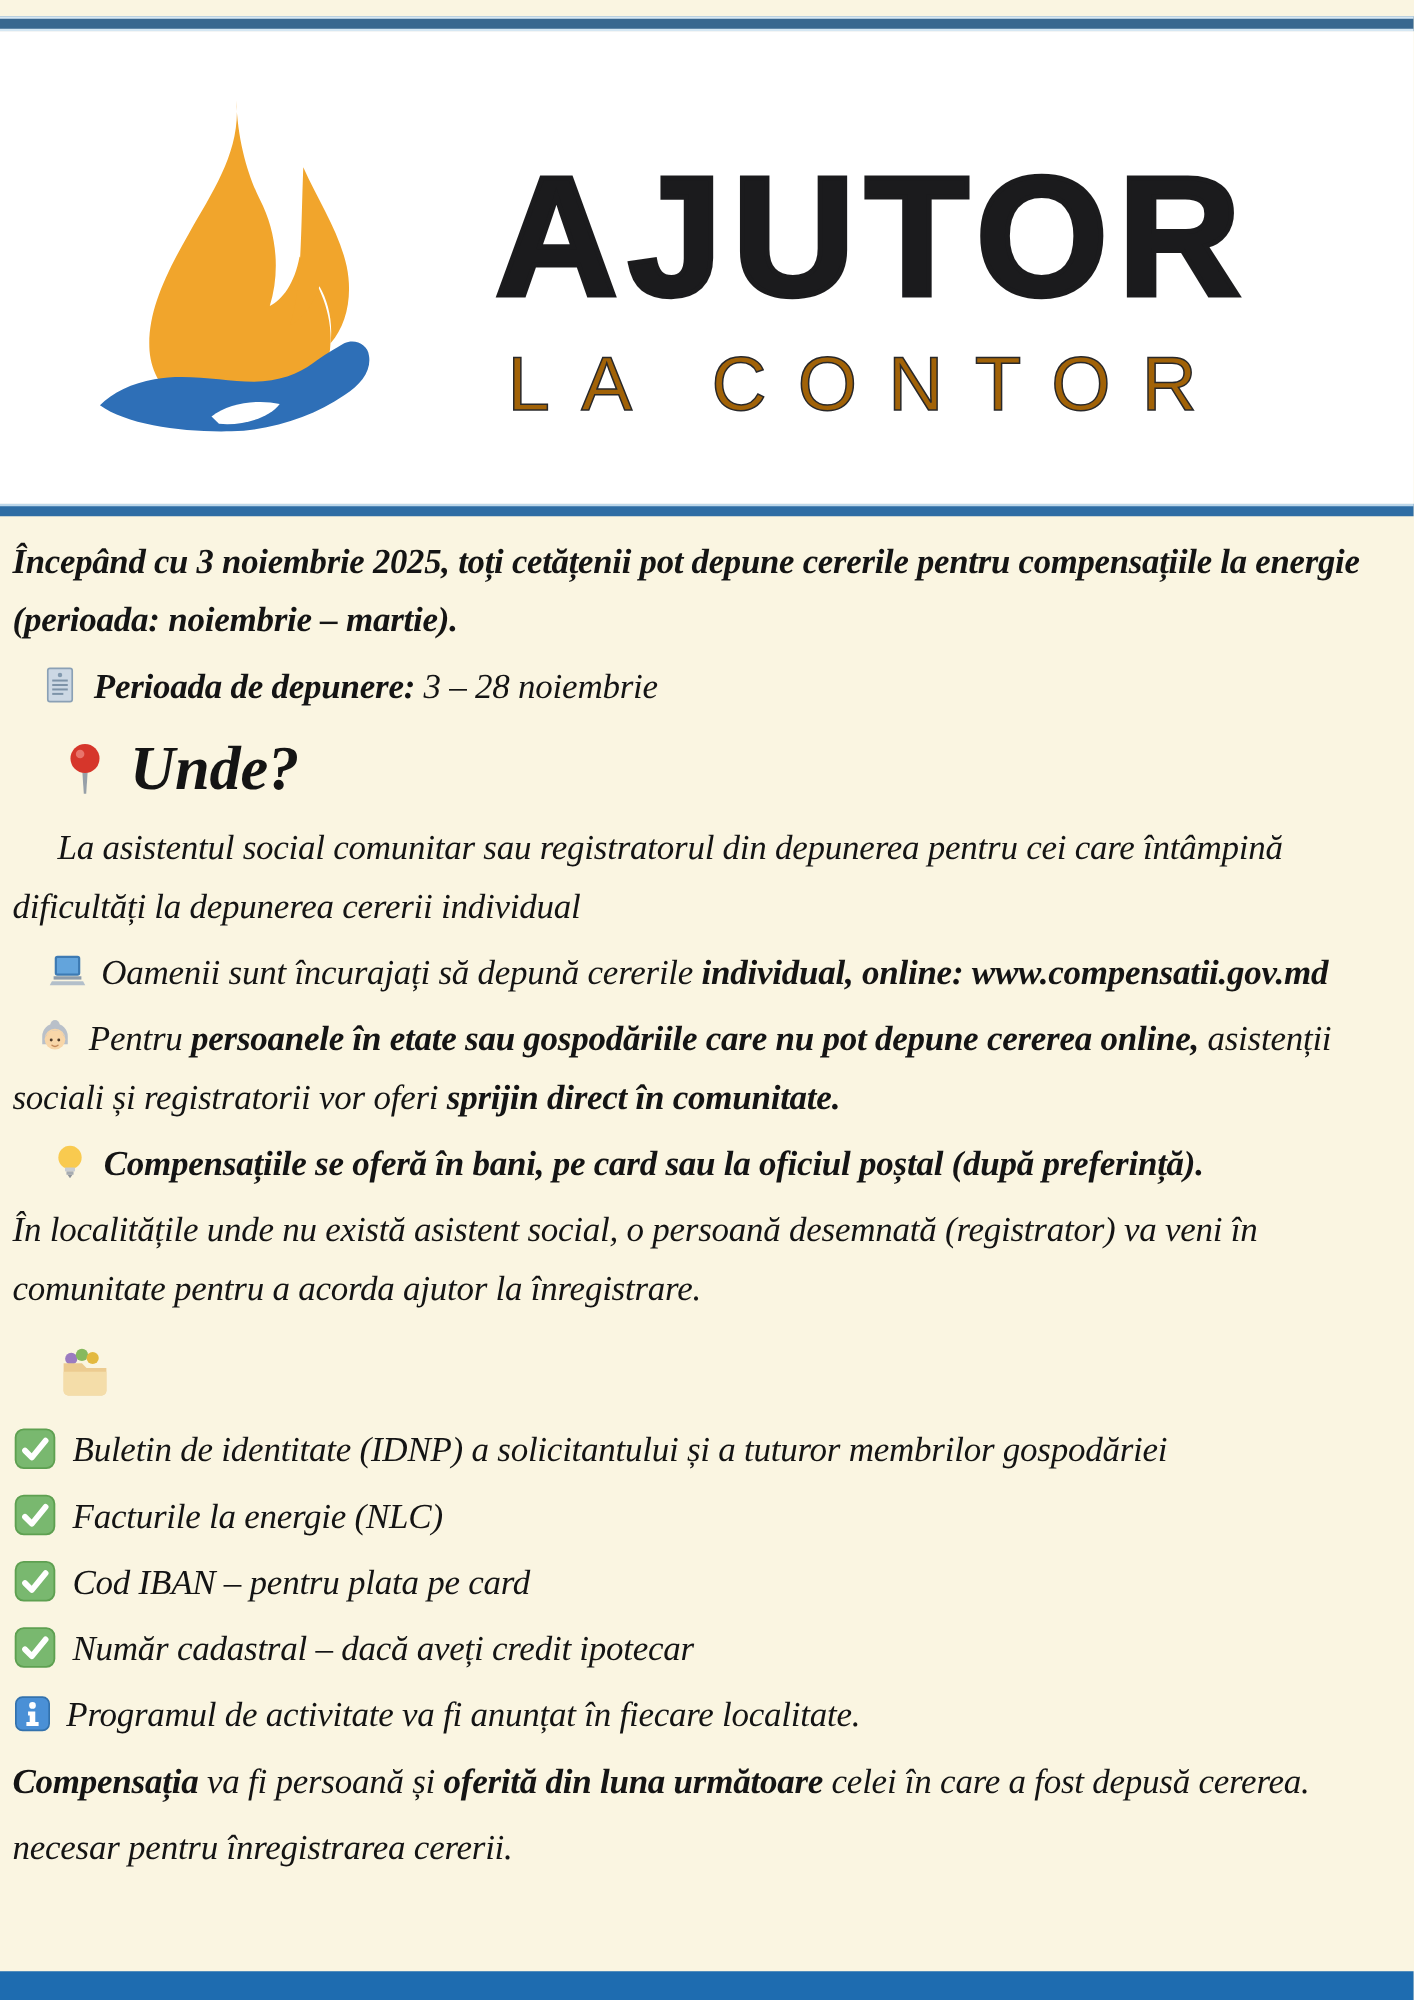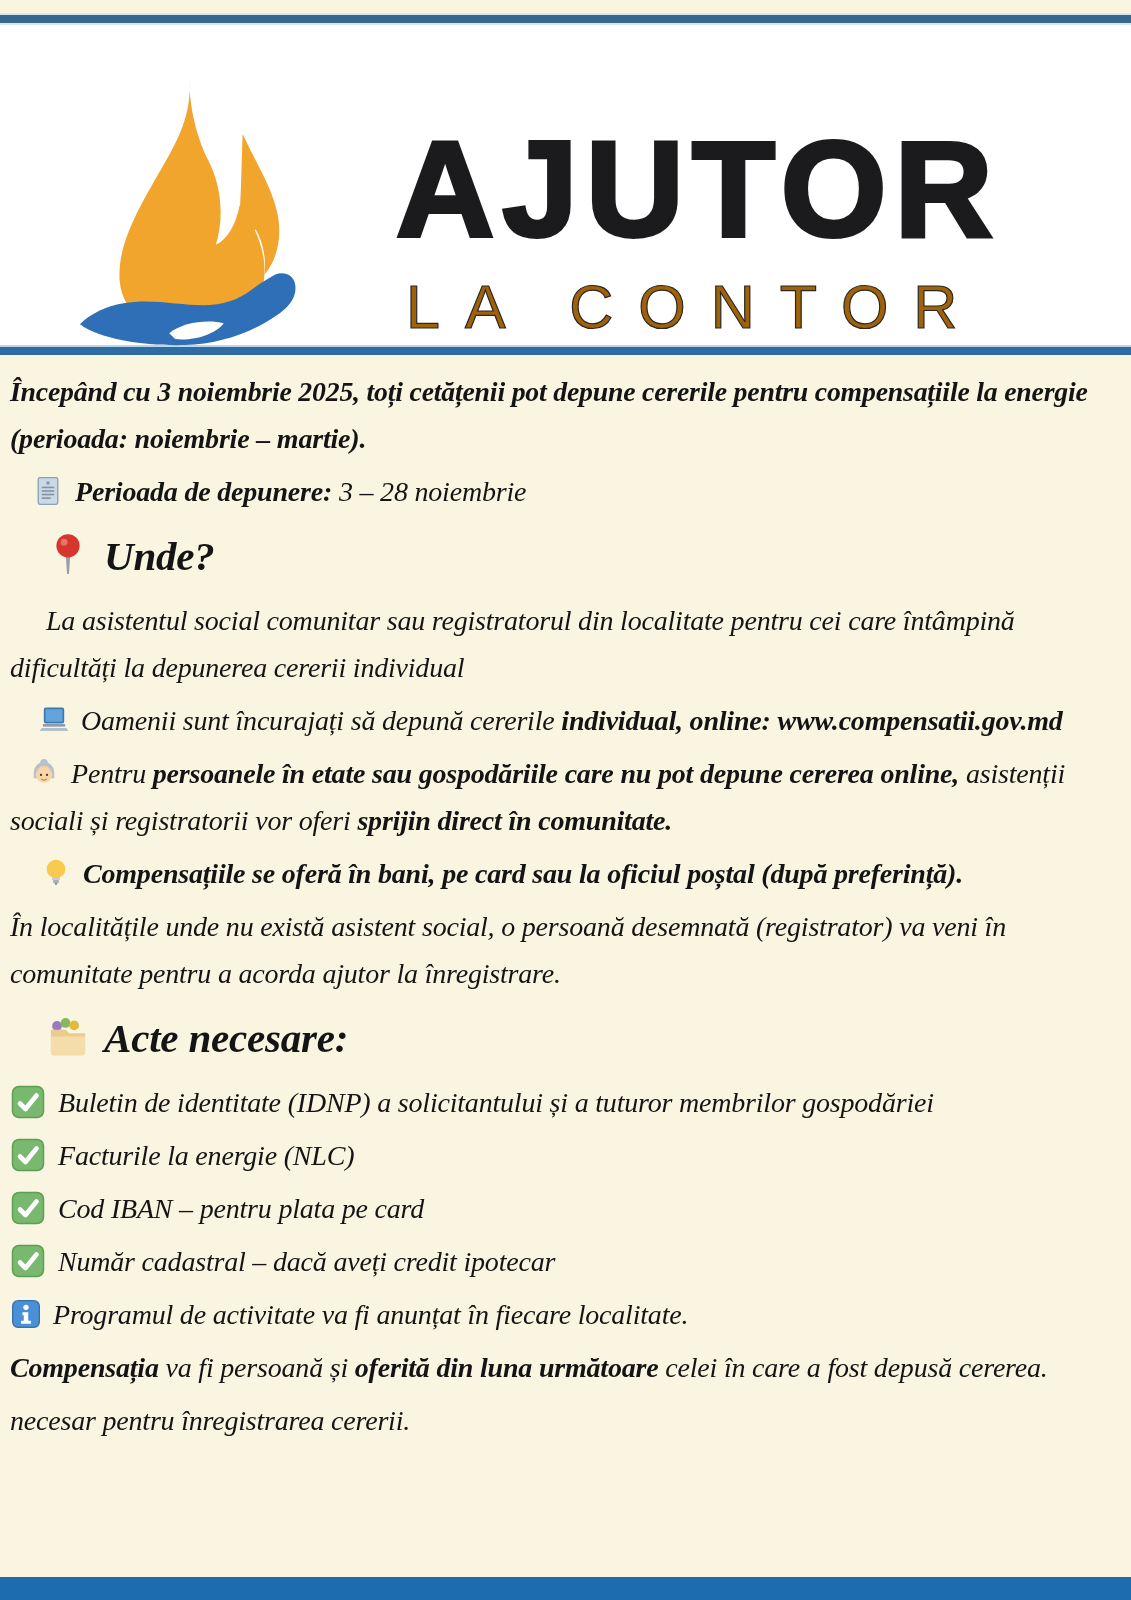--- a/index.html
+++ b/index.html
@@ -4,21 +4,21 @@
 <style>
   html,body{margin:0;padding:0;}
   body{
     width:1131px;height:1600px;position:relative;overflow:hidden;
     background:var(--c-background,#faf5e1);
     font-family:"Liberation Serif",serif;color:#141414;
   }
   .top-strip{height:13px;background:var(--c-background,#faf5e1);}
   .top-bar{height:8px;background:var(--c-top_bar,#38678f);
     border-top:2px solid #d5e7f3;border-bottom:2px solid #d5e7f3;}
-  .logo-section{height:320px;background:#ffffff;position:relative;}
+  .logo-section{height:378px;background:#ffffff;position:relative;}
   .separator-bar{height:8px;background:var(--c-separator_bar,#2e6da4);border-top:2px solid #bcd7ea;}
   .footer-bar{position:absolute;left:0;bottom:0;width:100%;height:23px;background:var(--c-footer_bar,#1e6cb0);}
 
   .brand-mark{position:absolute;left:72px;top:50px;width:248px;height:300px;}
   .flame{fill:var(--c-flame,#f1a52c);}
   .hand{fill:var(--c-hand,#2e6fb7);}
   .brand-words{position:absolute;left:396px;top:96px;width:680px;}
   .brand-title{
     font-family:"Liberation Sans",sans-serif;font-weight:bold;font-size:136px;line-height:1;
     letter-spacing:8px;color:#1b1b1d;-webkit-text-stroke:4px #1b1b1d;white-space:nowrap;
@@ -27,21 +27,21 @@
     font-family:"Liberation Sans",sans-serif;font-weight:400;font-size:61px;line-height:1;
     letter-spacing:25px;color:#a16207;-webkit-text-stroke:1.2px #28282a;margin-top:20px;
     margin-left:10px;white-space:nowrap;
   }
 
   .content{padding:4px 10px 0 10px;}
   .para{margin:6px 0;}
   .para.intro{margin-top:9px;font-size:29px;}
   .para.informati{margin-top:30px;}
   .line{line-height:47px;font-size:28px;letter-spacing:-0.2px;font-style:italic;}
-  .heading .line{line-height:62px;font-size:41px;}
+  .heading .line{line-height:62px;font-size:50px;}
   .heading{font-weight:bold;margin:10px 0;}
   .heading .line{padding-left:36px;}
   .fit{display:inline-block;white-space:nowrap;transform-origin:0 60%;}
   b{font-weight:bold;}
 
   svg.ico{width:32px;height:32px;margin-right:11px;vertical-align:-6px;}
   .heading svg.ico{width:44px;height:44px;margin-right:14px;vertical-align:-7px;}
   .check svg.ico{width:36px;height:36px;margin-right:12px;vertical-align:-8px;}
   .hidden-defs{position:absolute;width:0;height:0;overflow:hidden;}
 </style>
@@ -135,21 +135,21 @@
       <div class="line" style="padding-left: 22px;"><span class="fit"><svg class="ico" viewBox="0 0 36 36">
             <use href="#page-icon"></use>
           </svg><b>Perioada de depunere:</b><span> 3 – 28 noiembrie</span></span></div>
     </div>
     <div class="para heading">
       <div class="line"><span class="fit"><svg class="ico" viewBox="0 0 36 36">
             <use href="#pushpin-icon"></use>
           </svg><b>Unde?</b></span></div>
     </div>
     <div class="para ">
-      <div class="line" style="padding-left: 36px;"><span class="fit"><span>La asistentul social comunitar sau registratorul din localitate pentru cei care întâmpină</span></span></div>
+      <div class="line" style="padding-left: 36px;"><span class="fit"><span>La asistentul social comunitar sau registratorul din depunerea pentru cei care întâmpină</span></span></div>
       <div class="line"><span class="fit"><span>dificultăți la depunerea cererii individual</span></span></div>
     </div>
     <div class="para ">
       <div class="line" style="padding-left: 28px;"><span class="fit"><svg class="ico" viewBox="0 0 36 36">
             <use href="#laptop-icon"></use>
           </svg><span>Oamenii sunt încurajați să depună cererile </span><b>individual, online: www.compensatii.gov.md</b></span></div>
     </div>
     <div class="para ">
       <div class="line" style="padding-left: 18px;"><span class="fit"><svg class="ico" viewBox="0 0 36 36">
             <use href="#elderly-woman-icon"></use>
@@ -161,21 +161,21 @@
             <use href="#bulb-icon"></use>
           </svg><b>Compensațiile se oferă în bani, pe card sau la oficiul poștal (după preferință).</b></span></div>
     </div>
     <div class="para ">
       <div class="line"><span class="fit"><span>În localitățile unde nu există asistent social, o persoană desemnată (registrator) va veni în</span></span></div>
       <div class="line"><span class="fit"><span>comunitate pentru a acorda ajutor la înregistrare.</span></span></div>
     </div>
     <div class="para heading">
       <div class="line"><span class="fit"><svg class="ico" viewBox="0 0 36 36">
             <use href="#folder-icon"></use>
-          </svg><b>Acte necesare:</b></span></div>
+          </svg></span></div>
     </div>
     <div class="para check">
       <div class="line"><span class="fit"><svg class="ico" viewBox="0 0 36 36">
             <use href="#check-icon"></use>
           </svg><span>Buletin de identitate (IDNP) a solicitantului și a tuturor membrilor gospodăriei</span></span></div>
     </div>
     <div class="para check">
       <div class="line"><span class="fit"><svg class="ico" viewBox="0 0 36 36">
             <use href="#check-icon"></use>
           </svg><span>Facturile la energie (NLC)</span></span></div>

